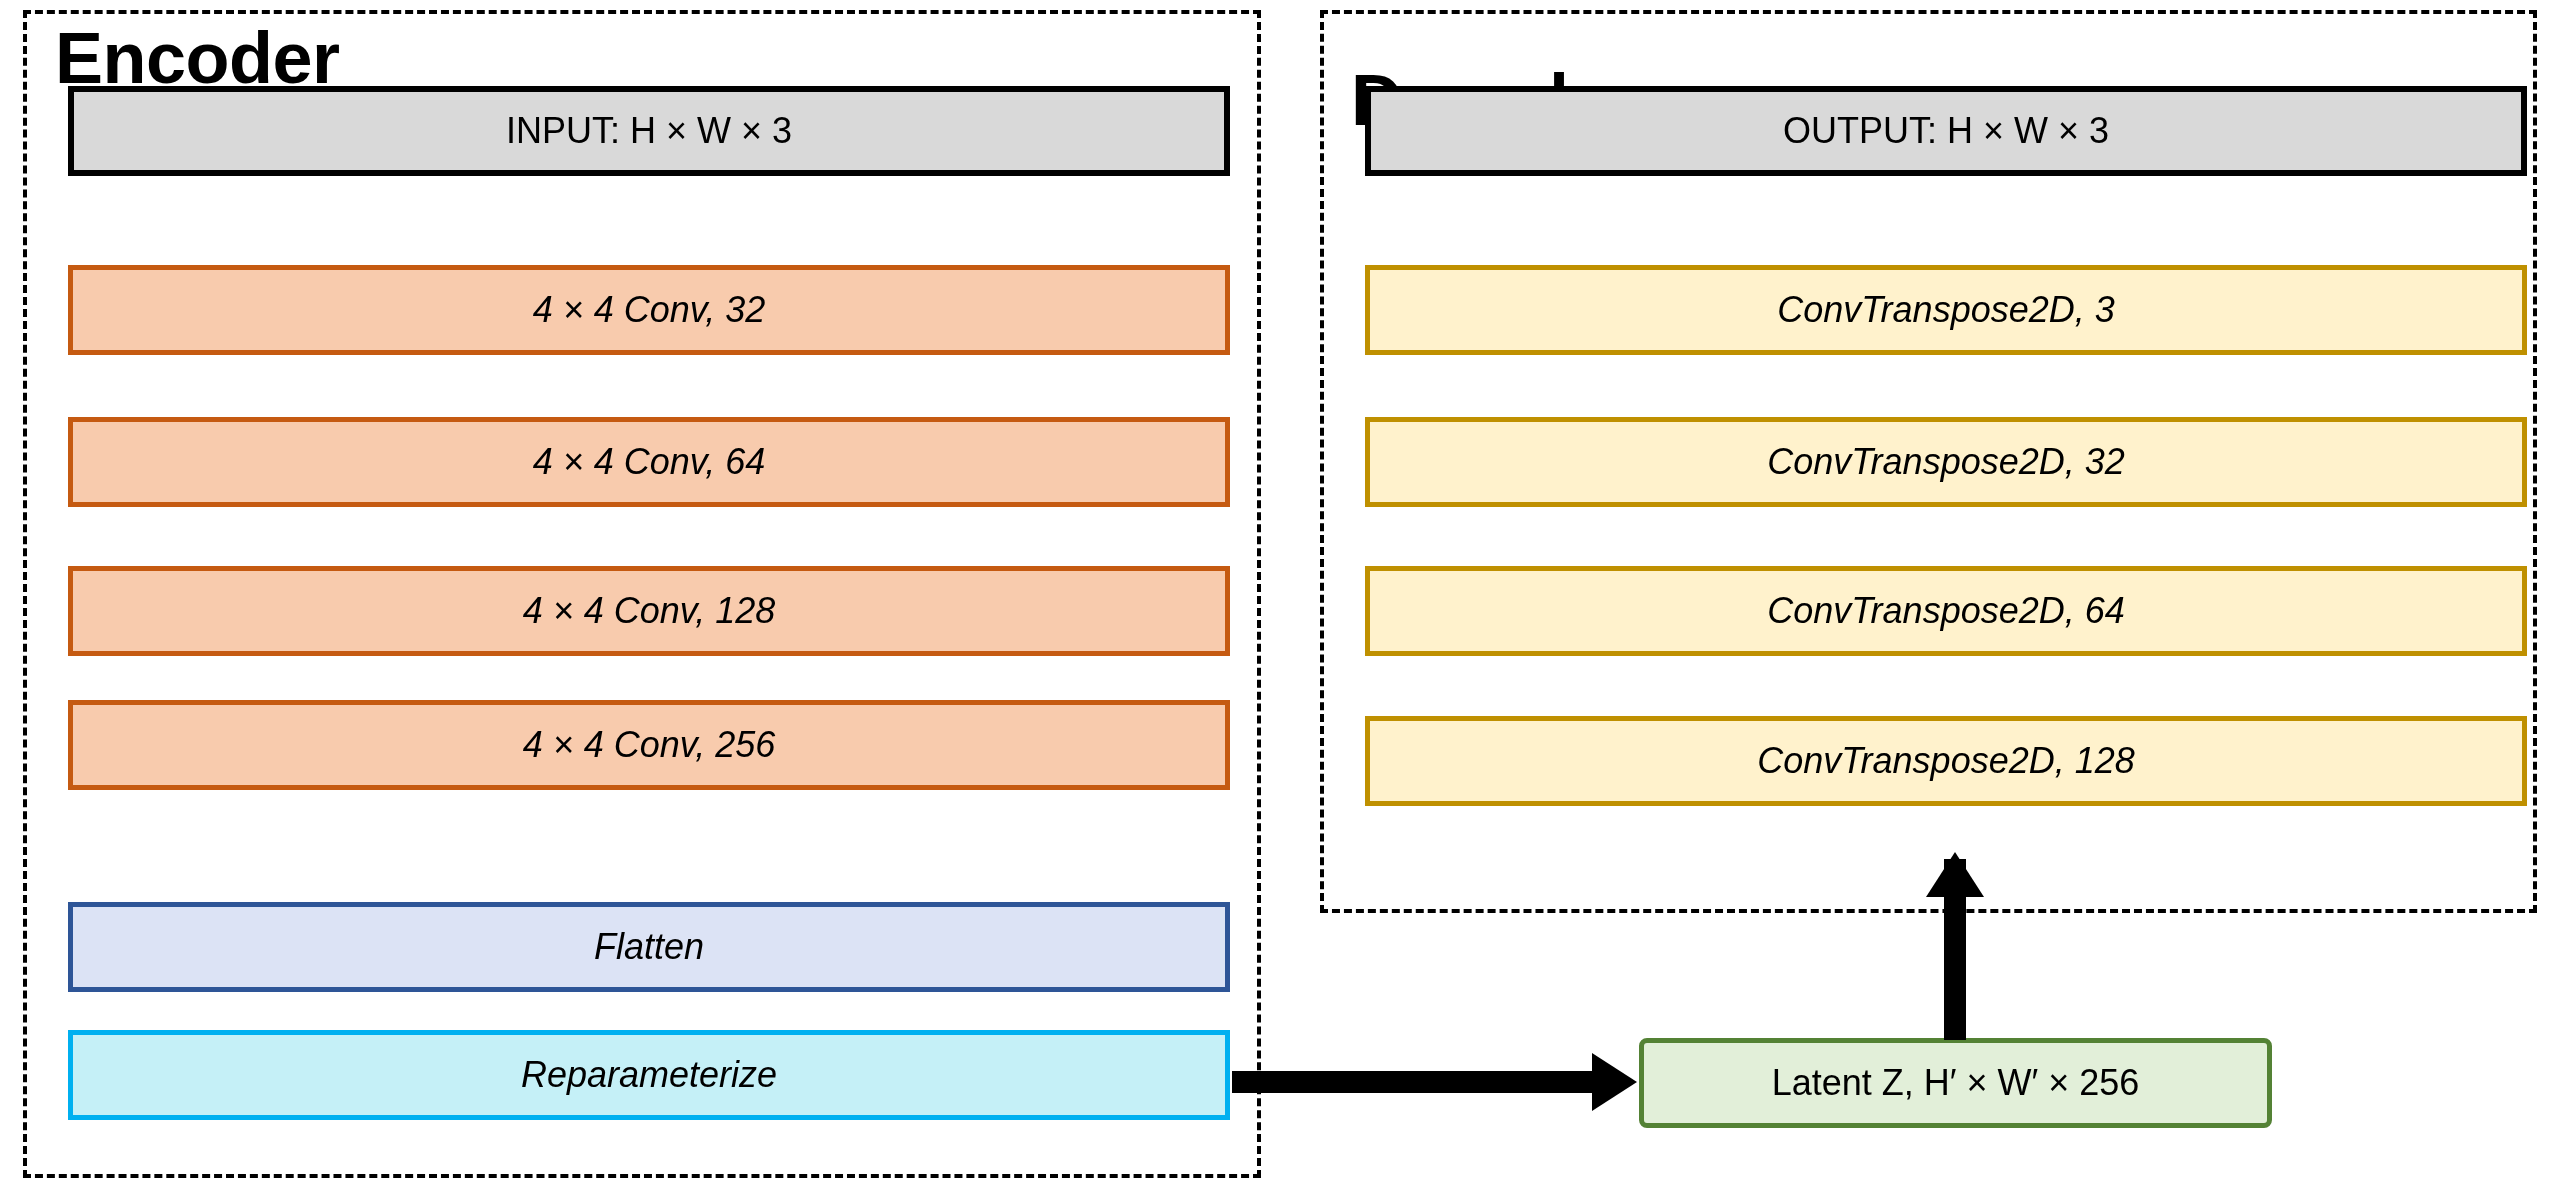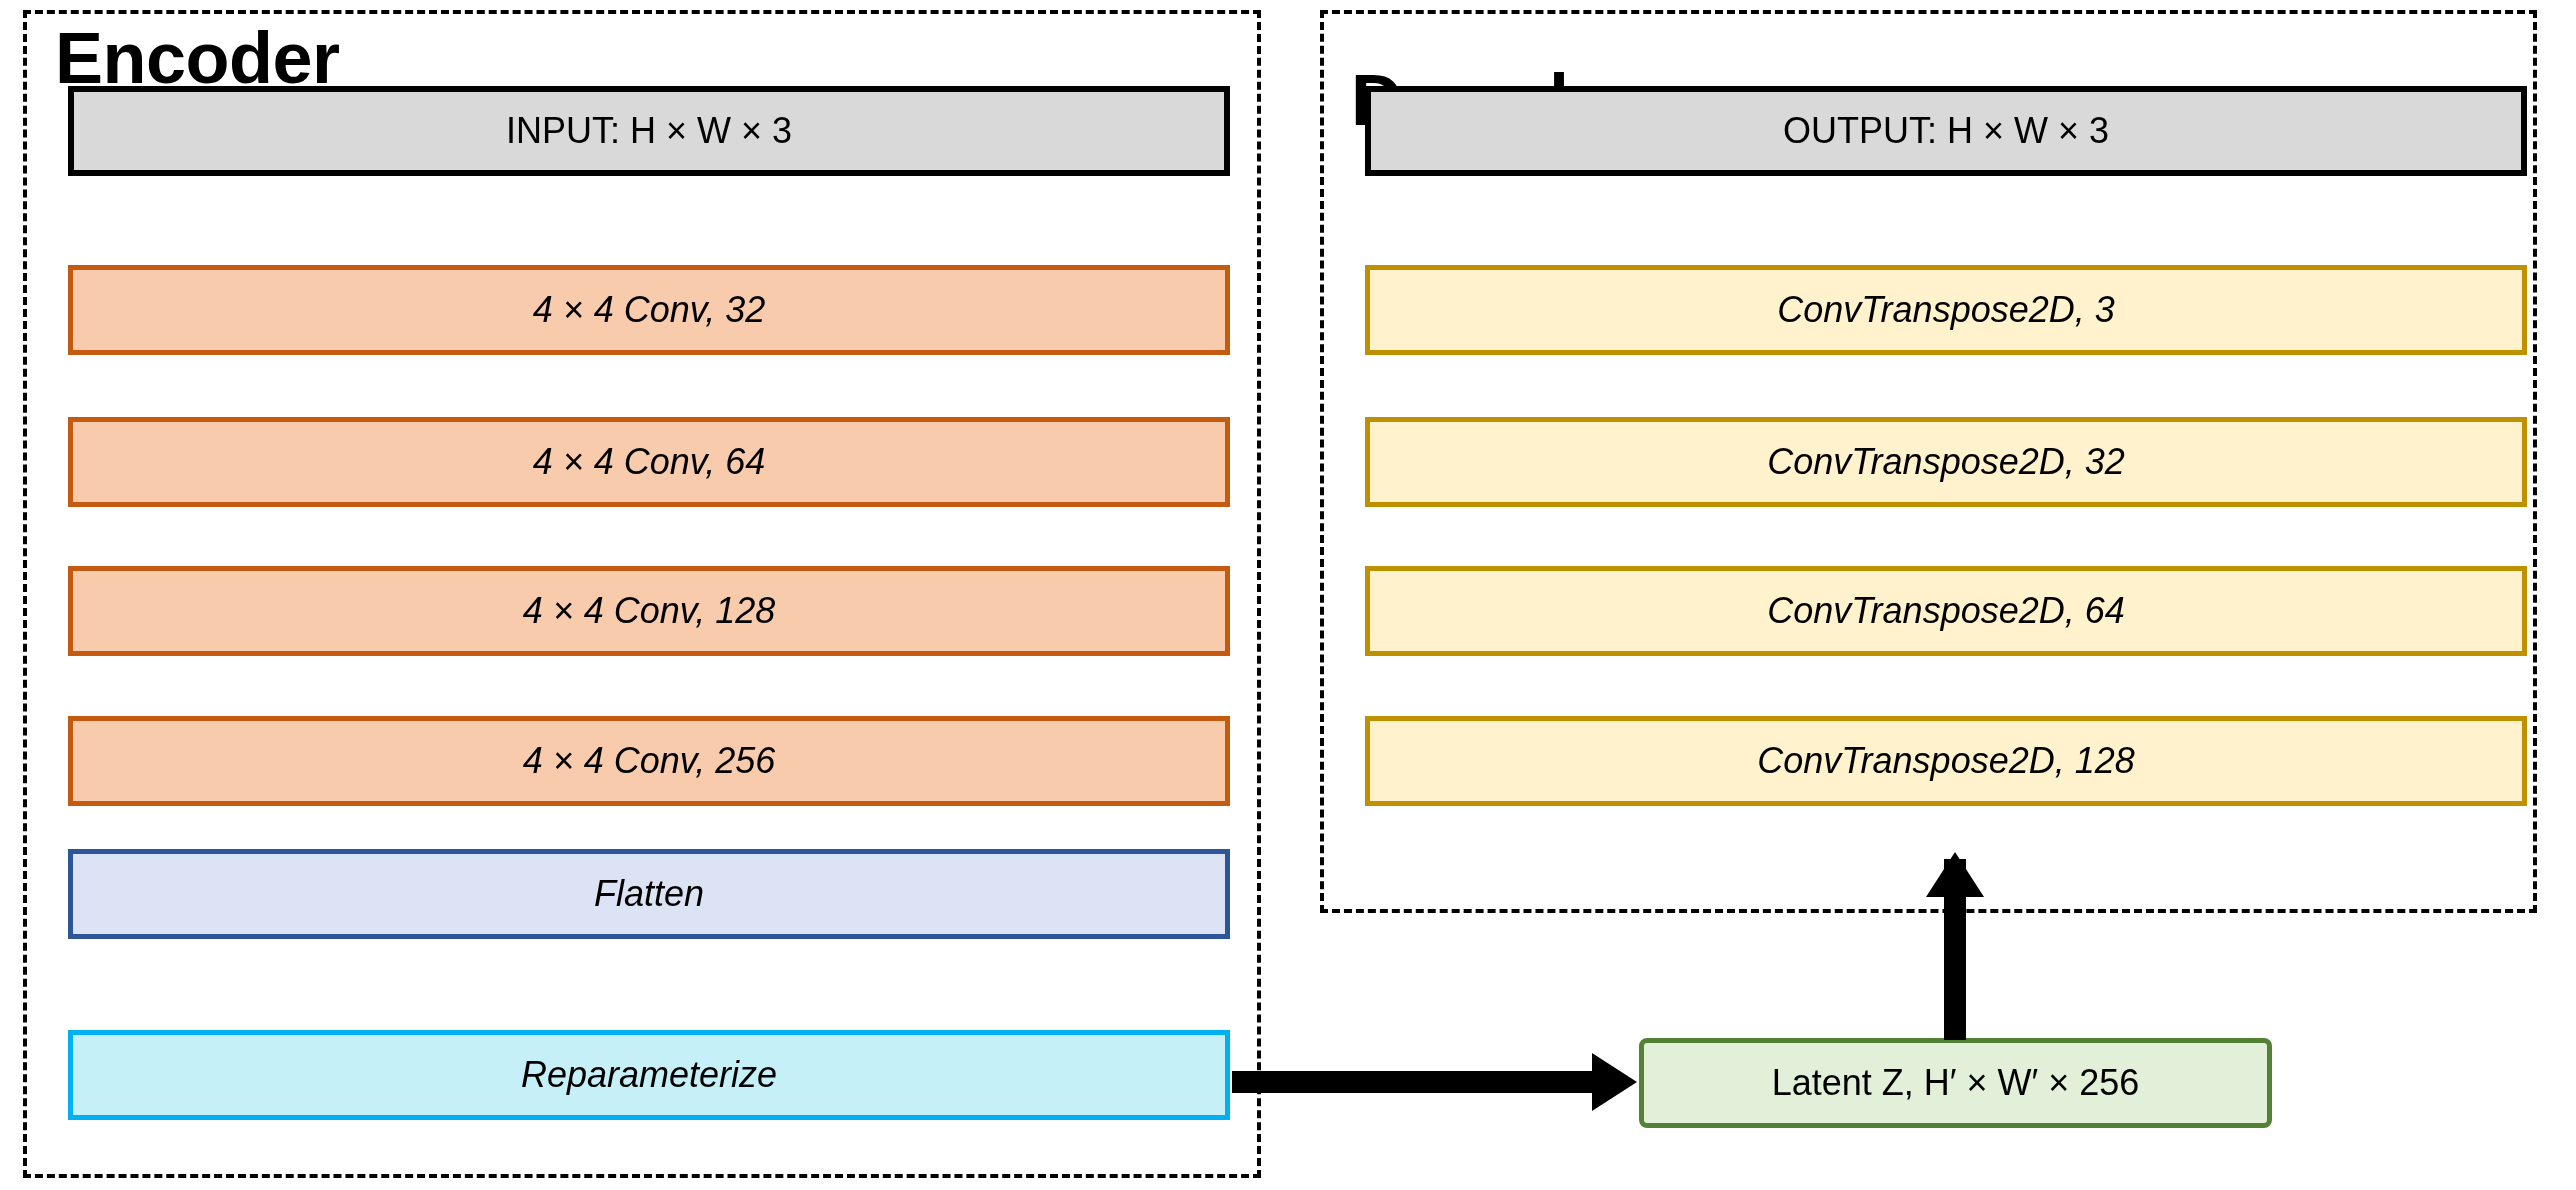--- a/index.html
+++ b/index.html
@@ -105,23 +105,23 @@
   <div class="group-title" id="encoder-title">Encoder</div>
 
   <div class="block io col-left h-io" style="top:86px;">INPUT: H × W × 3</div>
 
   <div class="block conv col-left h-layer" style="top:265px;">4 × 4 Conv, 32</div>
 
   <div class="block conv col-left h-layer" style="top:417px;">4 × 4 Conv, 64</div>
 
   <div class="block conv col-left h-layer" style="top:566px;">4 × 4 Conv, 128</div>
 
-  <div class="block conv col-left h-layer" style="top:716px;">4 × 4 Conv, 256</div>
+  <div class="block conv col-left h-layer" style="top:700px;">4 × 4 Conv, 256</div>
 
-  <div class="block flat col-left h-layer" style="top:849px;">Flatten</div>
+  <div class="block flat col-left h-layer" style="top:902px;">Flatten</div>
 
   <div class="block repar col-left h-layer" style="top:1030px;">Reparameterize</div>
 
   <div class="group" id="decoder-group"></div>
   <div class="group-title" id="decoder-title">Decoder</div>
 
   <div class="block io col-right h-io" style="top:86px;">OUTPUT: H × W × 3</div>
 
   <div class="block deconv col-right h-layer" style="top:265px;">ConvTranspose2D,  3</div>
 

